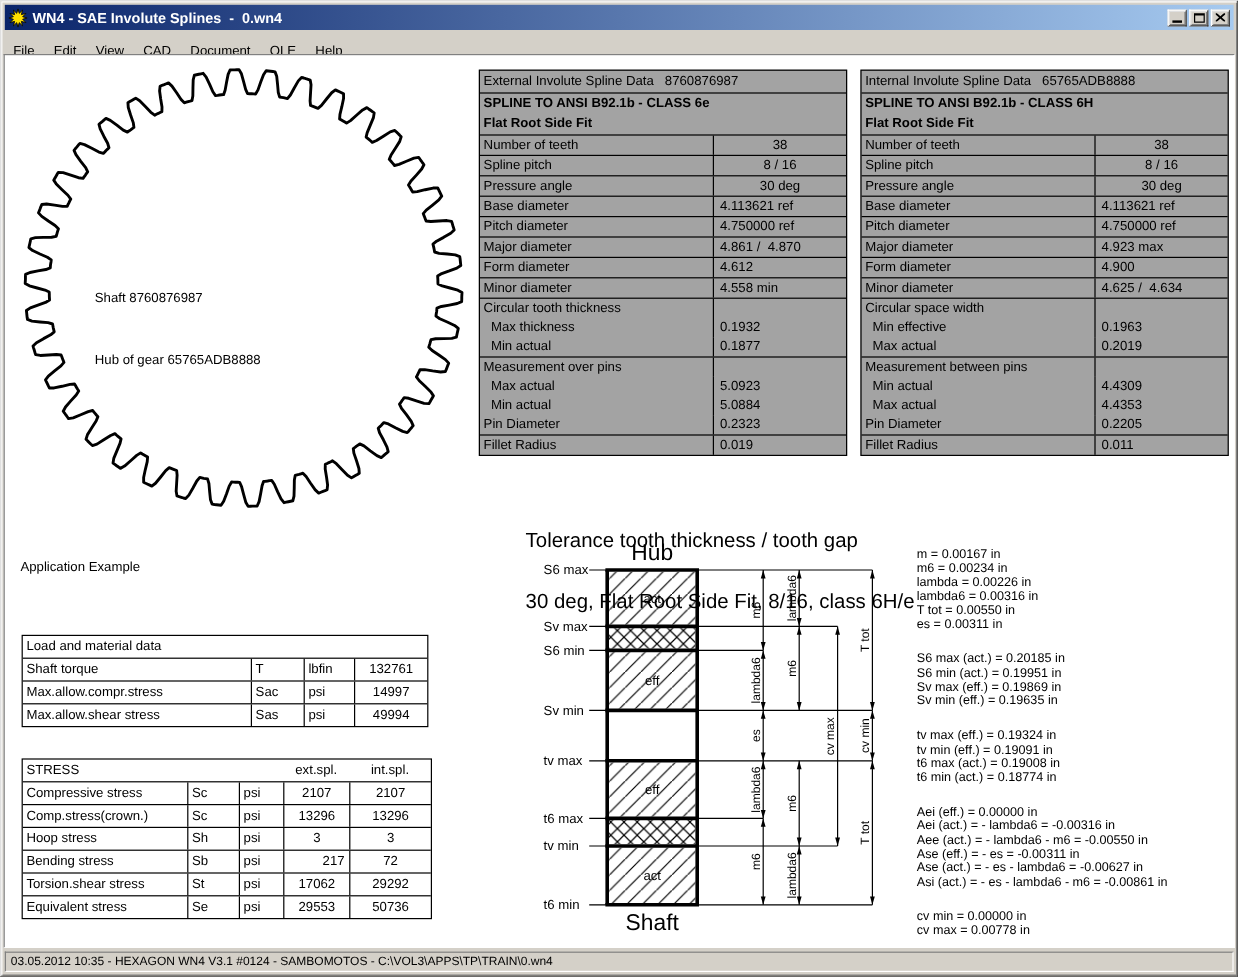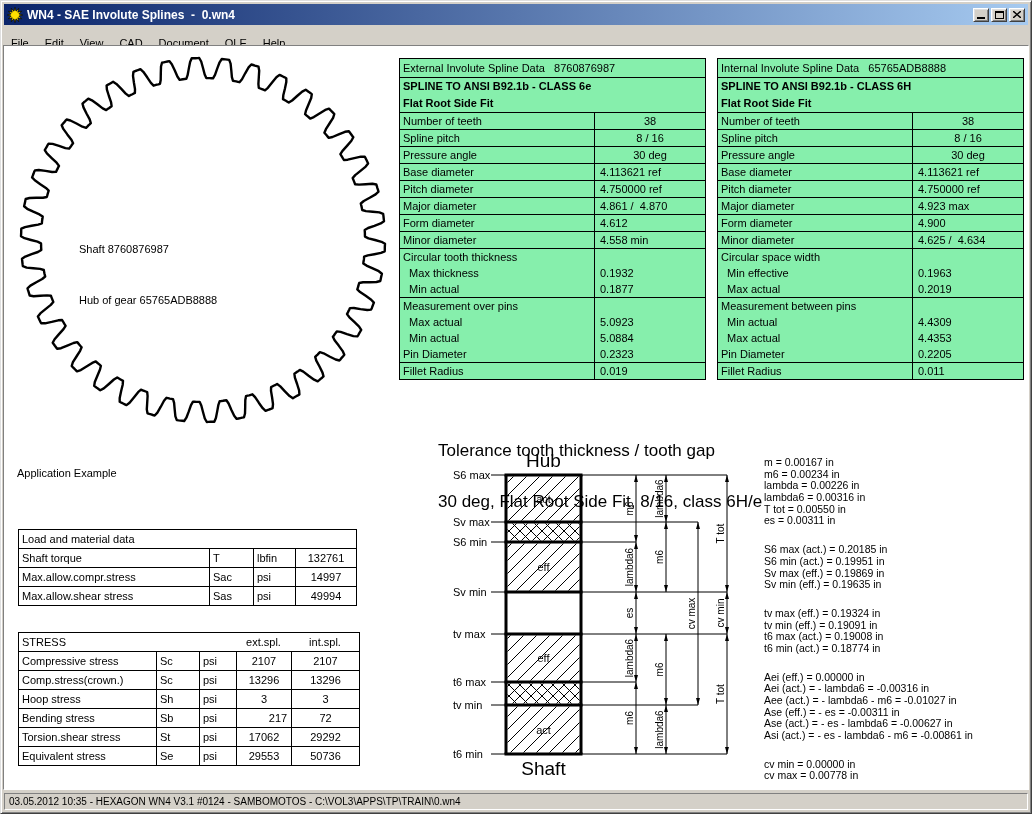--- a/index.html
+++ b/index.html
@@ -21,21 +21,21 @@
     align-items:center;font-size:11px;color:#000;}
   .menu-item{padding:2px 8px;margin-top:16px;}
   .content{position:absolute;left:2px;top:44px;right:2px;bottom:23px;background:#fff;
     border:1px solid;border-color:#808080 #fff #fff #808080;}
   .content > div, .content > svg{position:absolute;}
   .statusbar{position:absolute;left:2px;bottom:2px;right:2px;height:20px;}
   .status-field{position:absolute;left:1px;right:1px;top:2px;bottom:1px;
     border:1px solid;border-color:#808080 #fff #fff #808080;font-size:10px;
     line-height:15px;padding-left:4px;color:#000;white-space:pre;overflow:hidden;}
   
-  .sp-table{width:307px;border:1px solid #000;font-size:11px;background:#86efac;color:#000;}
+  .sp-table{width:307px;border:1px solid #000;font-size:11px;background:#a3a3a3;color:#000;}
   .sp-title{height:18px;line-height:18px;padding-left:3px;white-space:pre;}
   .sp-sub{border-top:1px solid #000;}
   .sp-sub div{height:17px;line-height:17px;padding-left:3px;font-weight:bold;}
   .sp-row{border-top:1px solid #000;}
   .sp-line{display:flex;height:16px;line-height:16px;}
   .sp-line .lab{width:195px;padding-left:3px;white-space:pre;border-right:1px solid #000;}
   .sp-line .val{flex:1;padding-left:5px;white-space:pre;}
   .sp-line .val.cen{text-align:center;padding-left:0;}
   
   .g-table{border:1px solid #000;font-size:11px;background:#fff;color:#000;display:inline-block;}
@@ -482,21 +482,21 @@
         <div class="ann-line">Sv max (eff.) = 0.19869 in</div>
         <div class="ann-line">Sv min (eff.) = 0.19635 in</div>
         <div class="ann-gap"></div>
         <div class="ann-line">tv max (eff.) = 0.19324 in</div>
         <div class="ann-line">tv min (eff.) = 0.19091 in</div>
         <div class="ann-line">t6 max (act.) = 0.19008 in</div>
         <div class="ann-line">t6 min (act.) = 0.18774 in</div>
         <div class="ann-gap"></div>
         <div class="ann-line">Aei (eff.) = 0.00000 in</div>
         <div class="ann-line">Aei (act.) = - lambda6 = -0.00316 in</div>
-        <div class="ann-line">Aee (act.) = - lambda6 - m6 = -0.01027 in</div>
+        <div class="ann-line">Aee (act.) = - lambda6 - m6 = -0.00550 in</div>
         <div class="ann-line">Ase (eff.) = - es = -0.00311 in</div>
         <div class="ann-line">Ase (act.) = - es - lambda6 = -0.00627 in</div>
         <div class="ann-line">Asi (act.) = - es - lambda6 - m6 = -0.00861 in</div>
         <div class="ann-gap"></div>
         <div class="ann-line">cv min = 0.00000 in</div>
         <div class="ann-line">cv max = 0.00778 in</div>
       </div>
 
   </div>
 

